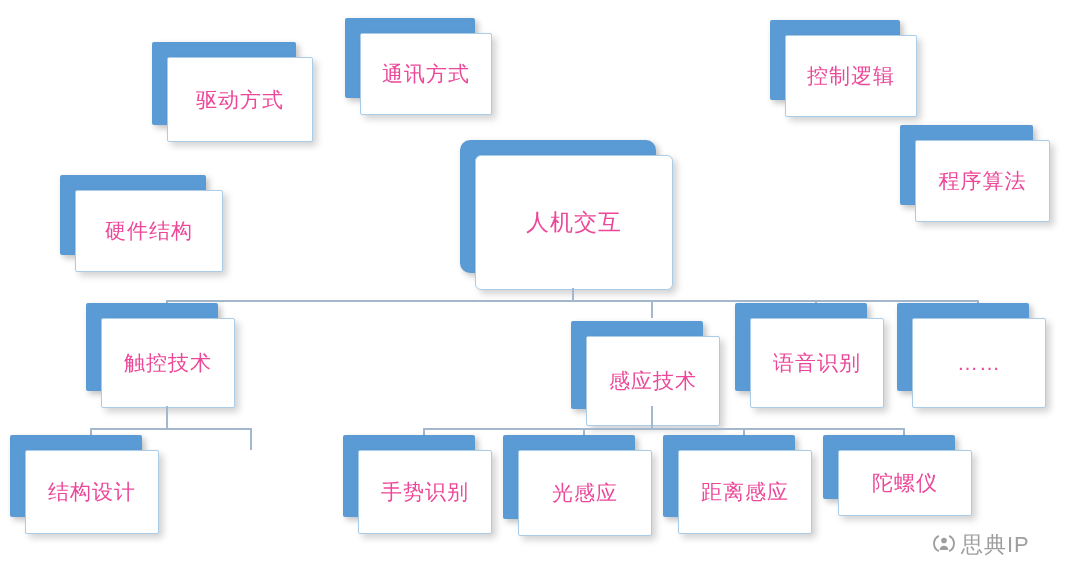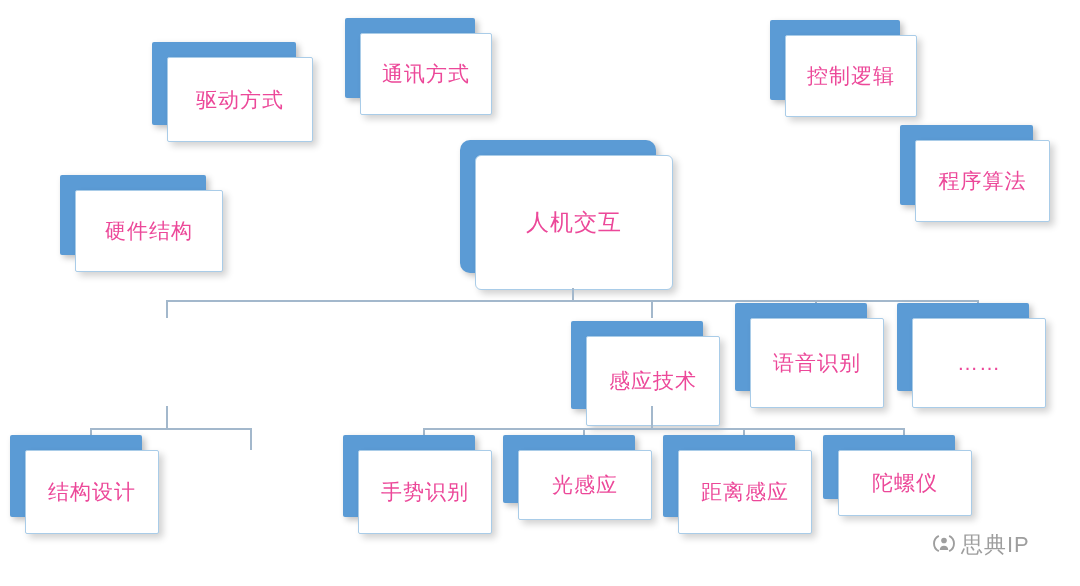--- a/index.html
+++ b/index.html
@@ -109,20 +109,26 @@
     </div>
   </div>
 
   <div class="line" style="left:572px;top:288px;width:2px;height:13px"></div>
   <div class="line" style="left:166px;top:300px;width:813px;height:2px"></div>
   <div class="line" style="left:166px;top:300px;width:2px;height:18px"></div>
   <div class="line" style="left:651px;top:300px;width:2px;height:18px"></div>
   <div class="line" style="left:815px;top:300px;width:2px;height:18px"></div>
   <div class="line" style="left:977px;top:300px;width:2px;height:18px"></div>
 
+  <div class="card" style="left:101px;top:318px;width:132px;height:88px">
+    <div class="accent"></div>
+    <div class="face">
+      <span class="label">触控技术</span>
+    </div>
+  </div>
 
   <div class="card" style="left:586px;top:336px;width:132px;height:88px">
     <div class="accent"></div>
     <div class="face">
       <span class="label">感应技术</span>
     </div>
   </div>
 
   <div class="card" style="left:750px;top:318px;width:132px;height:88px">
     <div class="accent"></div>
@@ -158,21 +164,21 @@
   </div>
 
 
   <div class="card" style="left:358px;top:450px;width:132px;height:82px">
     <div class="accent"></div>
     <div class="face">
       <span class="label">手势识别</span>
     </div>
   </div>
 
-  <div class="card" style="left:518px;top:450px;width:132px;height:68px">
+  <div class="card" style="left:518px;top:450px;width:132px;height:84px">
     <div class="accent"></div>
     <div class="face">
       <span class="label">光感应</span>
     </div>
   </div>
 
   <div class="card" style="left:678px;top:450px;width:132px;height:82px">
     <div class="accent"></div>
     <div class="face">
       <span class="label">距离感应</span>

